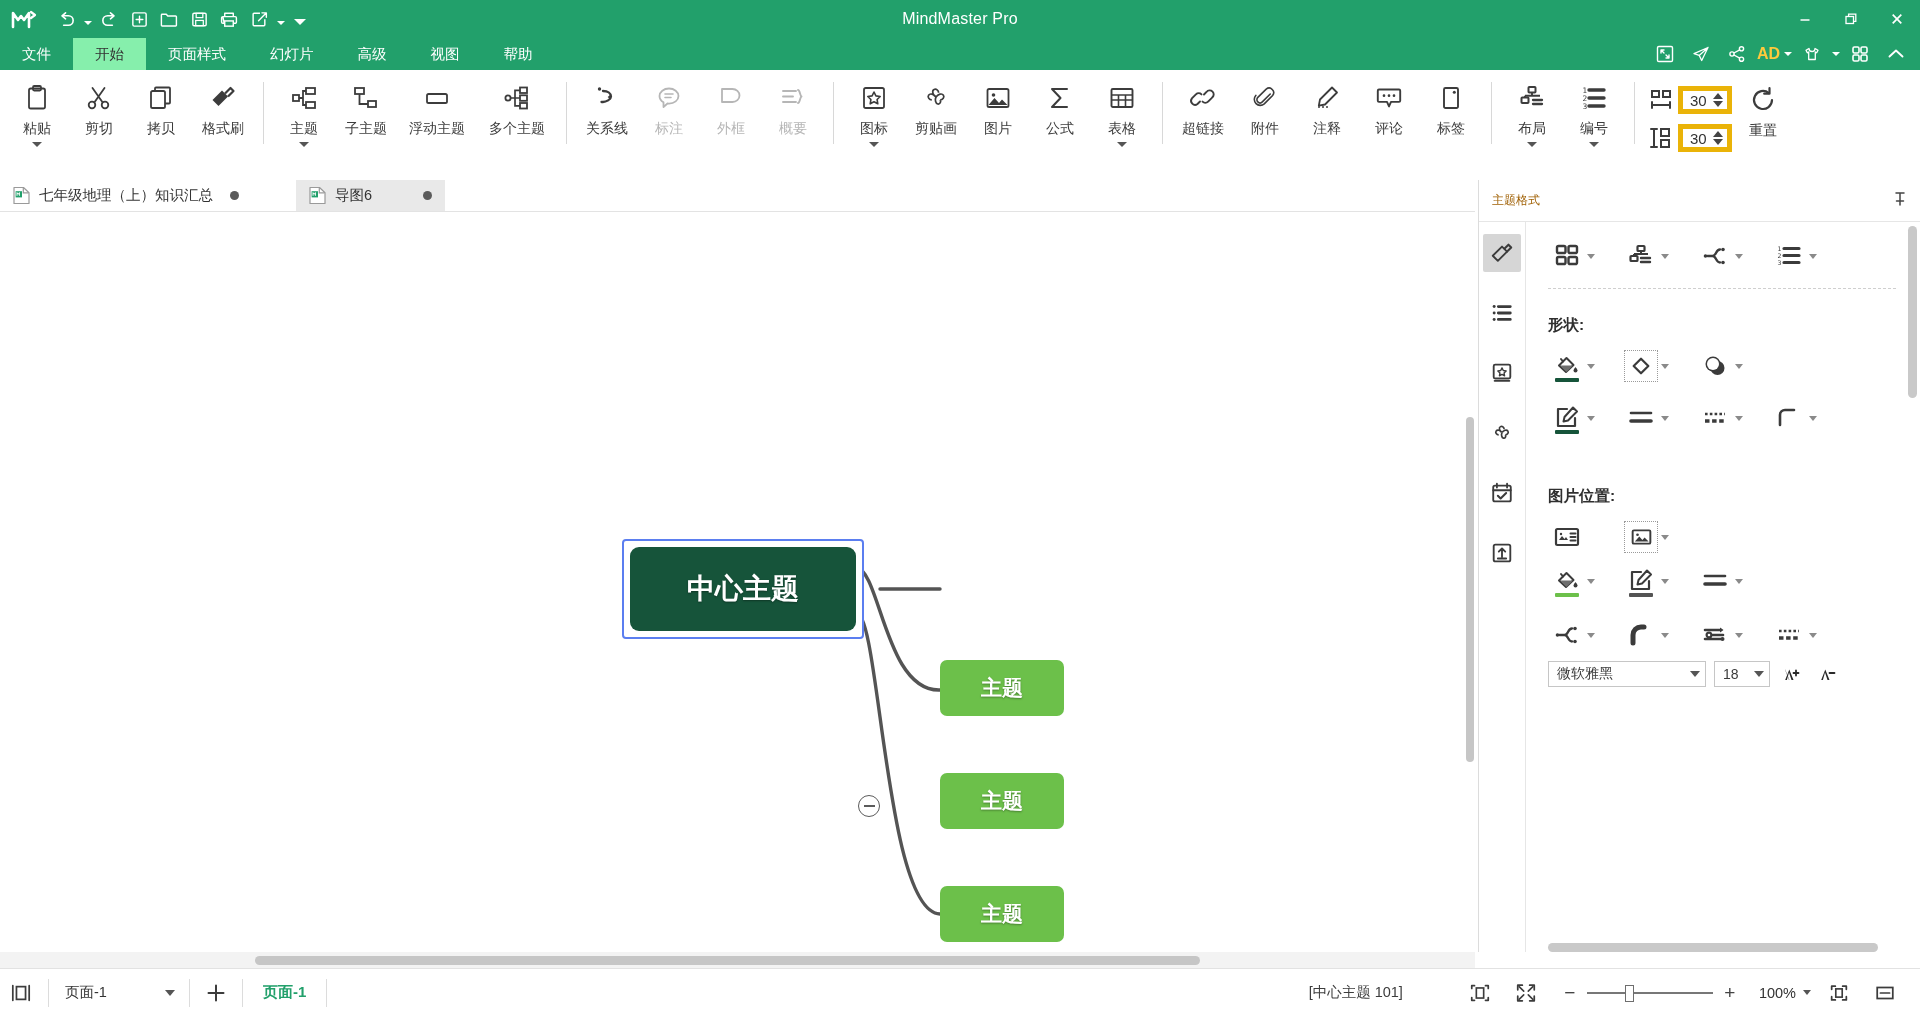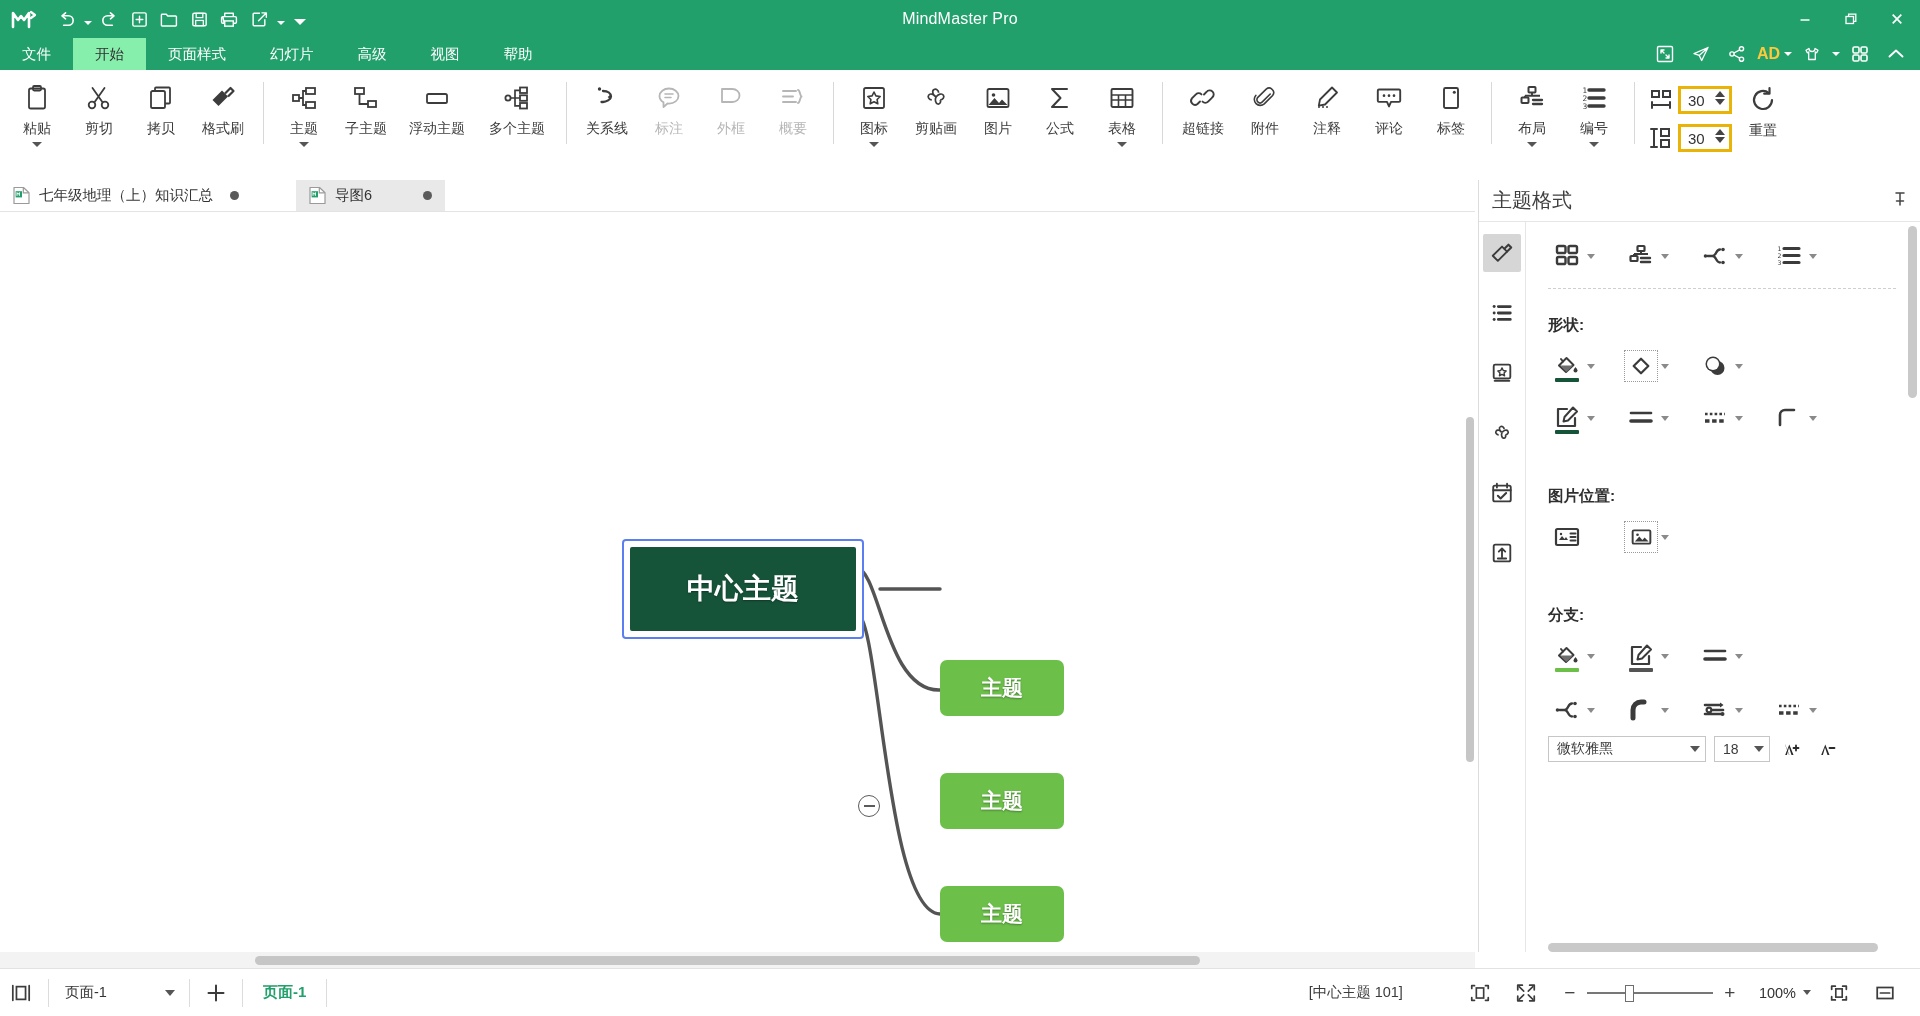--- a/index.html
+++ b/index.html
@@ -78,21 +78,21 @@
   .rb-ico { height: 36px; display: flex; align-items: center; justify-content: center; }
   .rb-lb { font-size: 14px; margin-top: 4px; white-space: nowrap; }
   .rb-drop { height: 10px; display:flex; align-items:center; justify-content:center; margin-top:1px;}
   .tri-d { width:0;height:0;border-left:5px solid transparent;border-right:5px solid transparent;border-top:5px solid #555; }
 
   
   .spin-group { display: flex; flex-direction: column; padding-top: 14px; }
   .spin-row { display: flex; align-items: center; height: 32px; margin-bottom: 6px; }
   .spin-ico { width: 34px; display:flex; align-items:center; justify-content:center; color:#3c3c3c;}
   .spin-box {
-    width: 54px; height: 28px; border: 3px solid #eab308; background:#fff;
+    width: 54px; height: 28px; border: 5px solid #eab308; background:#fff;
     display:flex; align-items:center; padding-left:7px; font-size:15px; color:#333;
     position:relative;
   }
   .spin-arrows { position:absolute; right:4px; top:2px; display:flex; flex-direction:column; gap:2px;}
   .sa-up{width:0;height:0;border-left:5px solid transparent;border-right:5px solid transparent;border-bottom:6px solid #444;}
   .sa-dn{width:0;height:0;border-left:5px solid transparent;border-right:5px solid transparent;border-top:6px solid #444;}
   .reset-btn { width:62px; height:86px; display:flex;flex-direction:column;align-items:center;padding-top:12px;cursor:pointer;color:#3c3c3c;}
 
   
   .doctabs {
@@ -115,21 +115,21 @@
     background: #ffffff; overflow: hidden;
   }
   .node {
     position: absolute; display: flex; align-items: center; justify-content: center;
     color: #ffffff; border-radius: 7px;
     text-shadow: 0 1px 2px rgba(0,0,0,0.35);
   }
   .node.center {
     left: 630px; top: 335px; width: 226px; height: 84px;
     background: #16543a; font-size: 28px; font-weight: bold;
-    border-radius: 2px;
+    border-radius: 9px;
   }
   .center-sel {
     position: absolute; left: 622px; top: 327px; width: 242px; height: 100px;
     border: 2px solid #5b7ef0; border-radius: 4px; background: #ffffff;
   }
   .node.topic {
     width: 124px; height: 56px; background: #6cc04a; font-size: 21px; font-weight: bold;
   }
   .n1 { left: 940px; top: 448px; }
   .n2 { left: 940px; top: 561px; }
@@ -161,21 +161,21 @@
 
   
   .rpanel {
     position: absolute; top: 180px; left: 1478px; width: 442px; height: 772px;
     background: #ffffff; border-left: 1px solid #dcdcdc;
   }
   .rp-head {
     height: 42px; display: flex; align-items: center; justify-content: space-between;
     padding: 0 12px 0 13px; border-bottom: 1px solid #e6e6e6;
   }
-  .rp-title { font-size: 20px; color: #404040; }
+  .rp-title { font-size: 12px; color: #a16207; }
   .rp-pin { cursor: pointer; color: #444; }
   .rp-body { display: flex; height: 730px; }
   .rp-strip {
     width: 47px; padding-top: 12px; display: flex; flex-direction: column;
     align-items: center; gap: 22px; border-right: 1px solid #e6e6e6; background:#fff;
   }
   .strip-btn {
     width: 38px; height: 38px; display: flex; align-items: center; justify-content: center;
     cursor: pointer; color: #3b3b3b; border-radius: 2px;
   }
@@ -977,21 +977,20 @@
                   <circle cx="8.5" cy="8.5" r="1.5" fill="#3b3b3b"></circle>
                   <path d="M5.5 16l5-5.5 3.5 4 2.5-3 4.5 4.5z" fill="#3b3b3b"></path>
                 </svg>
             </div>
             <div class="tool-caret">
                 <div class="tri-sm"></div>
               </div>
           </div>
         </div>
 
-        <div class="sec-title" style="margin-top:48px;">分支:</div>
         <div class="tool-row">
           <div class="tool-cell">
             <div class="tool-ico">
               <svg width="26" height="26" viewBox="0 0 26 26">
                   <path d="M5 12.5L12.5 5l7 7-7.5 7z" fill="none" stroke="#3b3b3b" stroke-width="2" stroke-linejoin="round"></path>
                   <path d="M9 8.5l-2-2.5" stroke="#3b3b3b" stroke-width="2" stroke-linecap="round"></path>
                   <path d="M6 12.5h13l-6.5 6.5z" fill="#6e6e6e"></path>
                   <path d="M21.5 14c0 0 2 2.3 2 3.5a2 2 0 11-4 0c0-1.2 2-3.5 2-3.5z" fill="#3b3b3b"></path>
                 </svg>
               <div class="swatch" style="background:#6cc04a;"></div>

